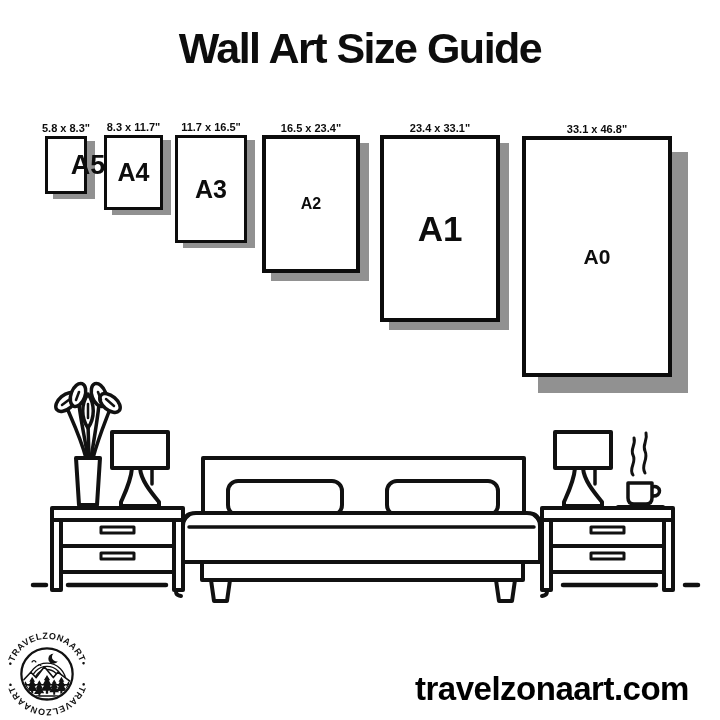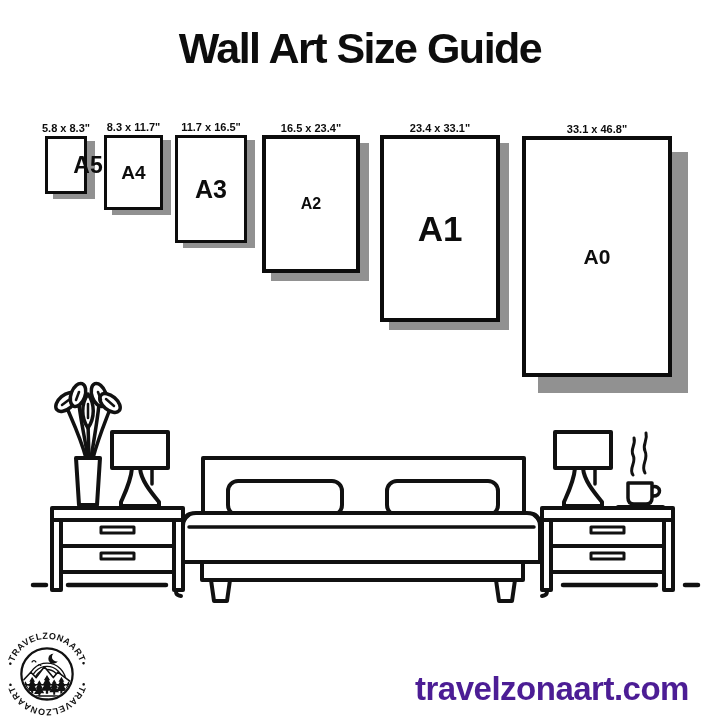--- a/index.html
+++ b/index.html
@@ -10,39 +10,39 @@
   .frame{position:absolute;background:#fff;border:3px solid #0c0c0c;box-sizing:border-box;
          display:flex;align-items:center;justify-content:center;}
   .frame .letter{font-weight:700;color:#0d0d0d;line-height:1;}
   .dim-label{position:absolute;top:-17px;left:50%;transform:translateX(-50%);
              white-space:nowrap;font-size:11px;font-weight:700;color:#0d0d0d;}
   .sh-s{box-shadow:8px 5px 0 0 #919191;}
   .sh-m{box-shadow:9px 8px 0 0 #919191;}
   .sh-l{box-shadow:16px 16px 0 0 #919191;}
   .b4{border-width:4px;}
   .website{position:absolute;left:402px;top:670px;width:300px;text-align:center;
-           font-size:33px;font-weight:800;letter-spacing:-0.5px;color:#4c1d95;}
+           font-size:33px;font-weight:800;letter-spacing:-0.5px;color:#000000;}
   svg{position:absolute;display:block;}
   .scene{left:0;top:0;}
   .logo{left:2px;top:629px;}
 </style>
 </head>
 <body>
 
 <div id="canvas">
 
   <div class="title">Wall Art Size Guide</div>
 
   <div class="frame sh-s" style="left:45px;top:136px;width:42px;height:58px;">
     <span class="dim-label">5.8 x 8.3"</span>
-    <span class="letter" style="font-size:23px;margin-left:44px;">A5</span>
+    <span class="letter" style="font-size:27px;margin-left:44px;">A5</span>
   </div>
   <div class="frame sh-s" style="left:104px;top:135px;width:59px;height:75px;">
     <span class="dim-label">8.3 x 11.7"</span>
-    <span class="letter" style="font-size:19px;">A4</span>
+    <span class="letter" style="font-size:25px;">A4</span>
   </div>
   <div class="frame sh-s" style="left:175px;top:135px;width:72px;height:108px;">
     <span class="dim-label">11.7 x 16.5"</span>
     <span class="letter" style="font-size:25px;">A3</span>
   </div>
   <div class="frame sh-m b4" style="left:262px;top:135px;width:98px;height:138px;">
     <span class="dim-label">16.5 x 23.4"</span>
     <span class="letter" style="font-size:16px;">A2</span>
   </div>
   <div class="frame sh-m b4" style="left:380px;top:135px;width:120px;height:187px;">

